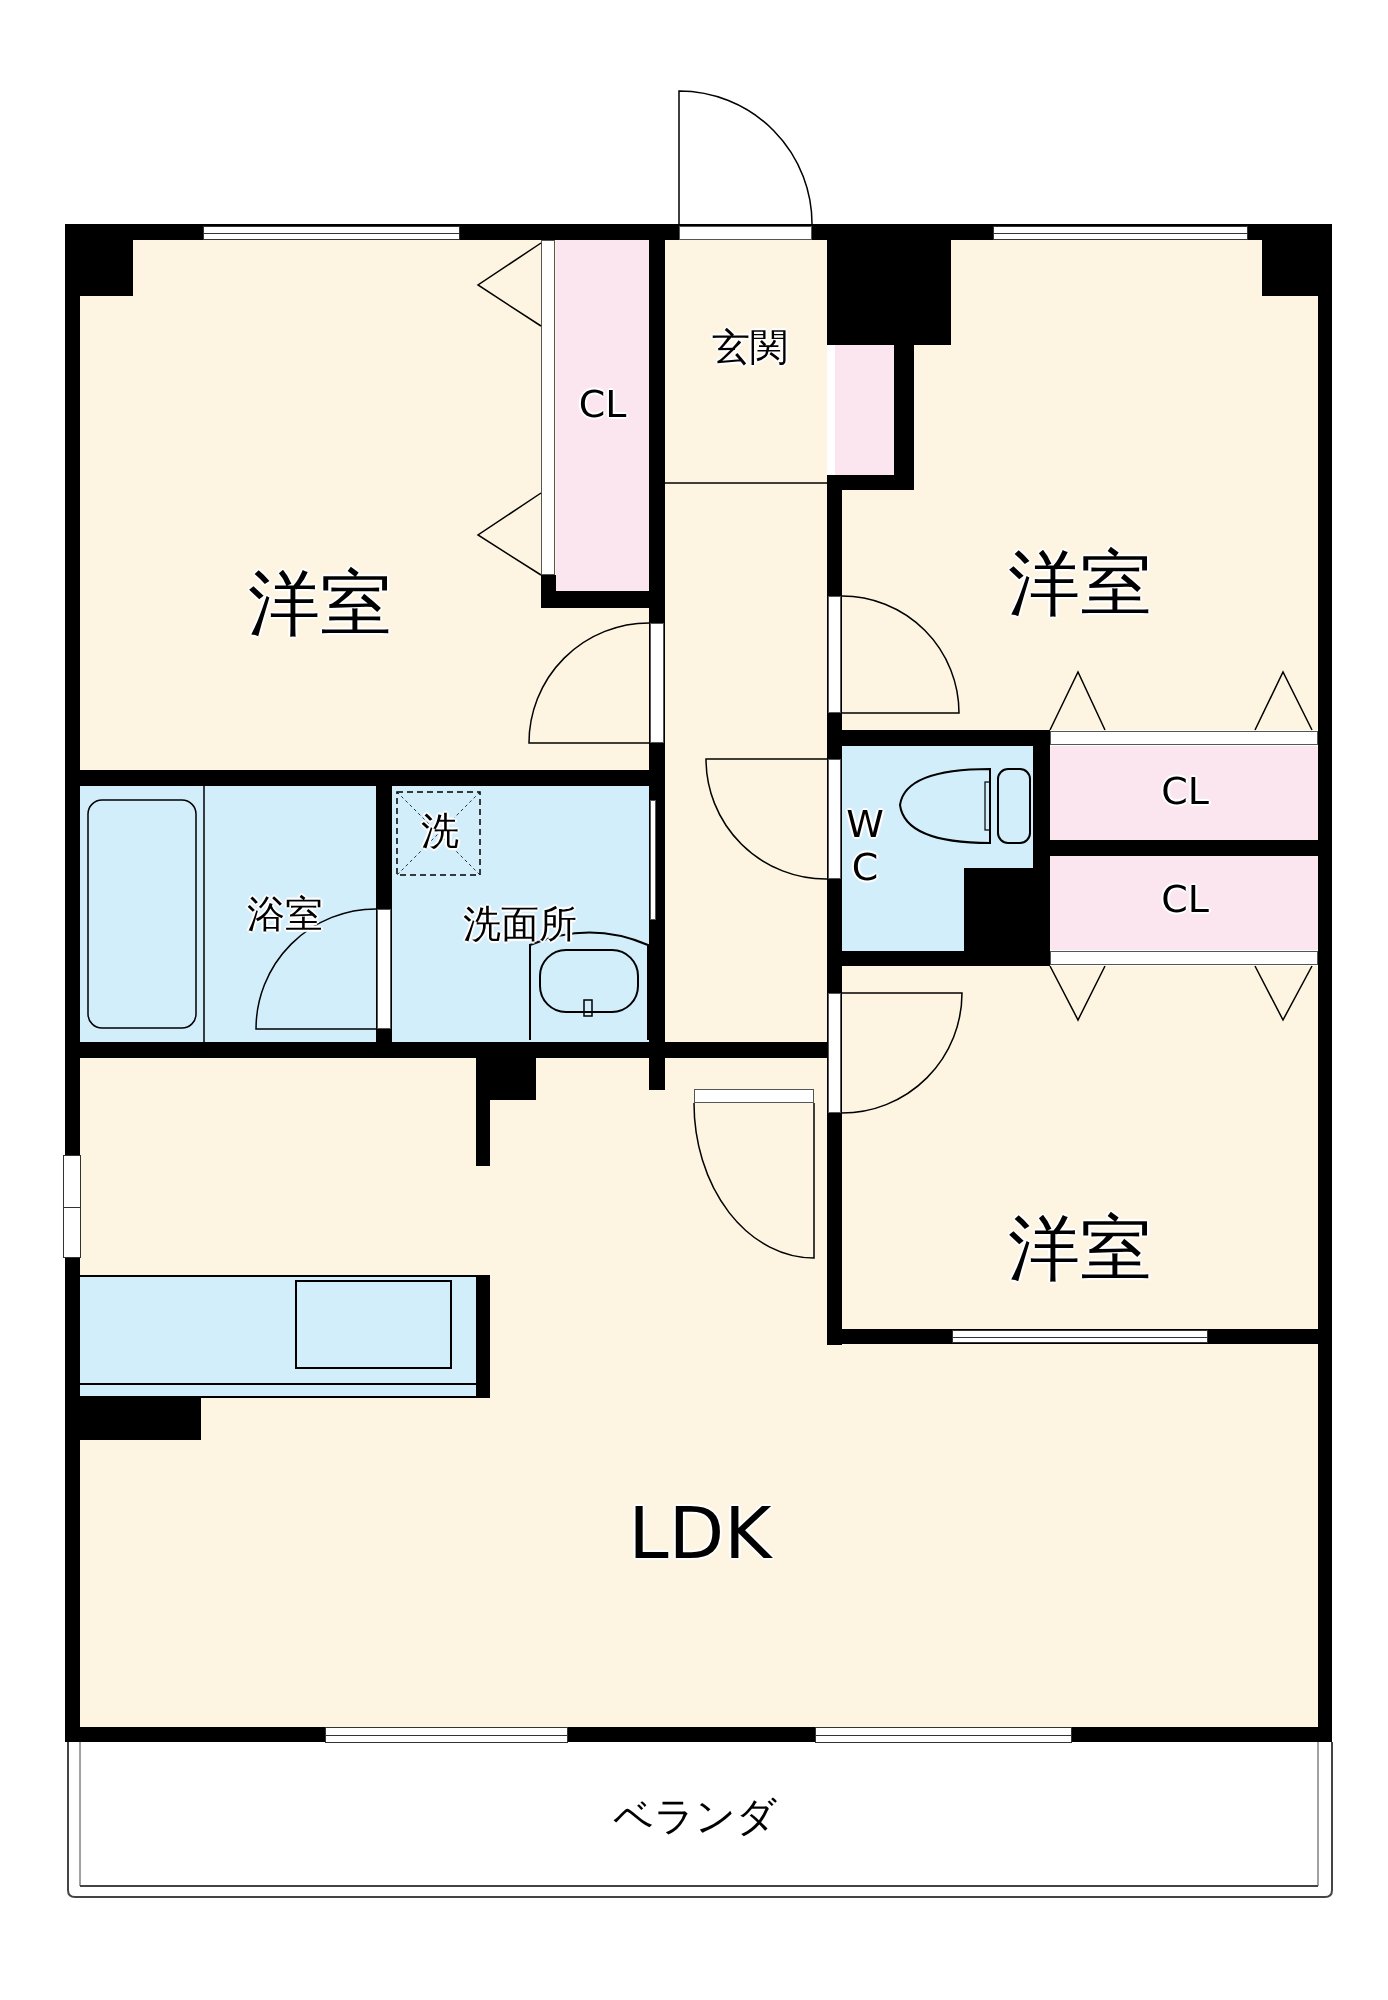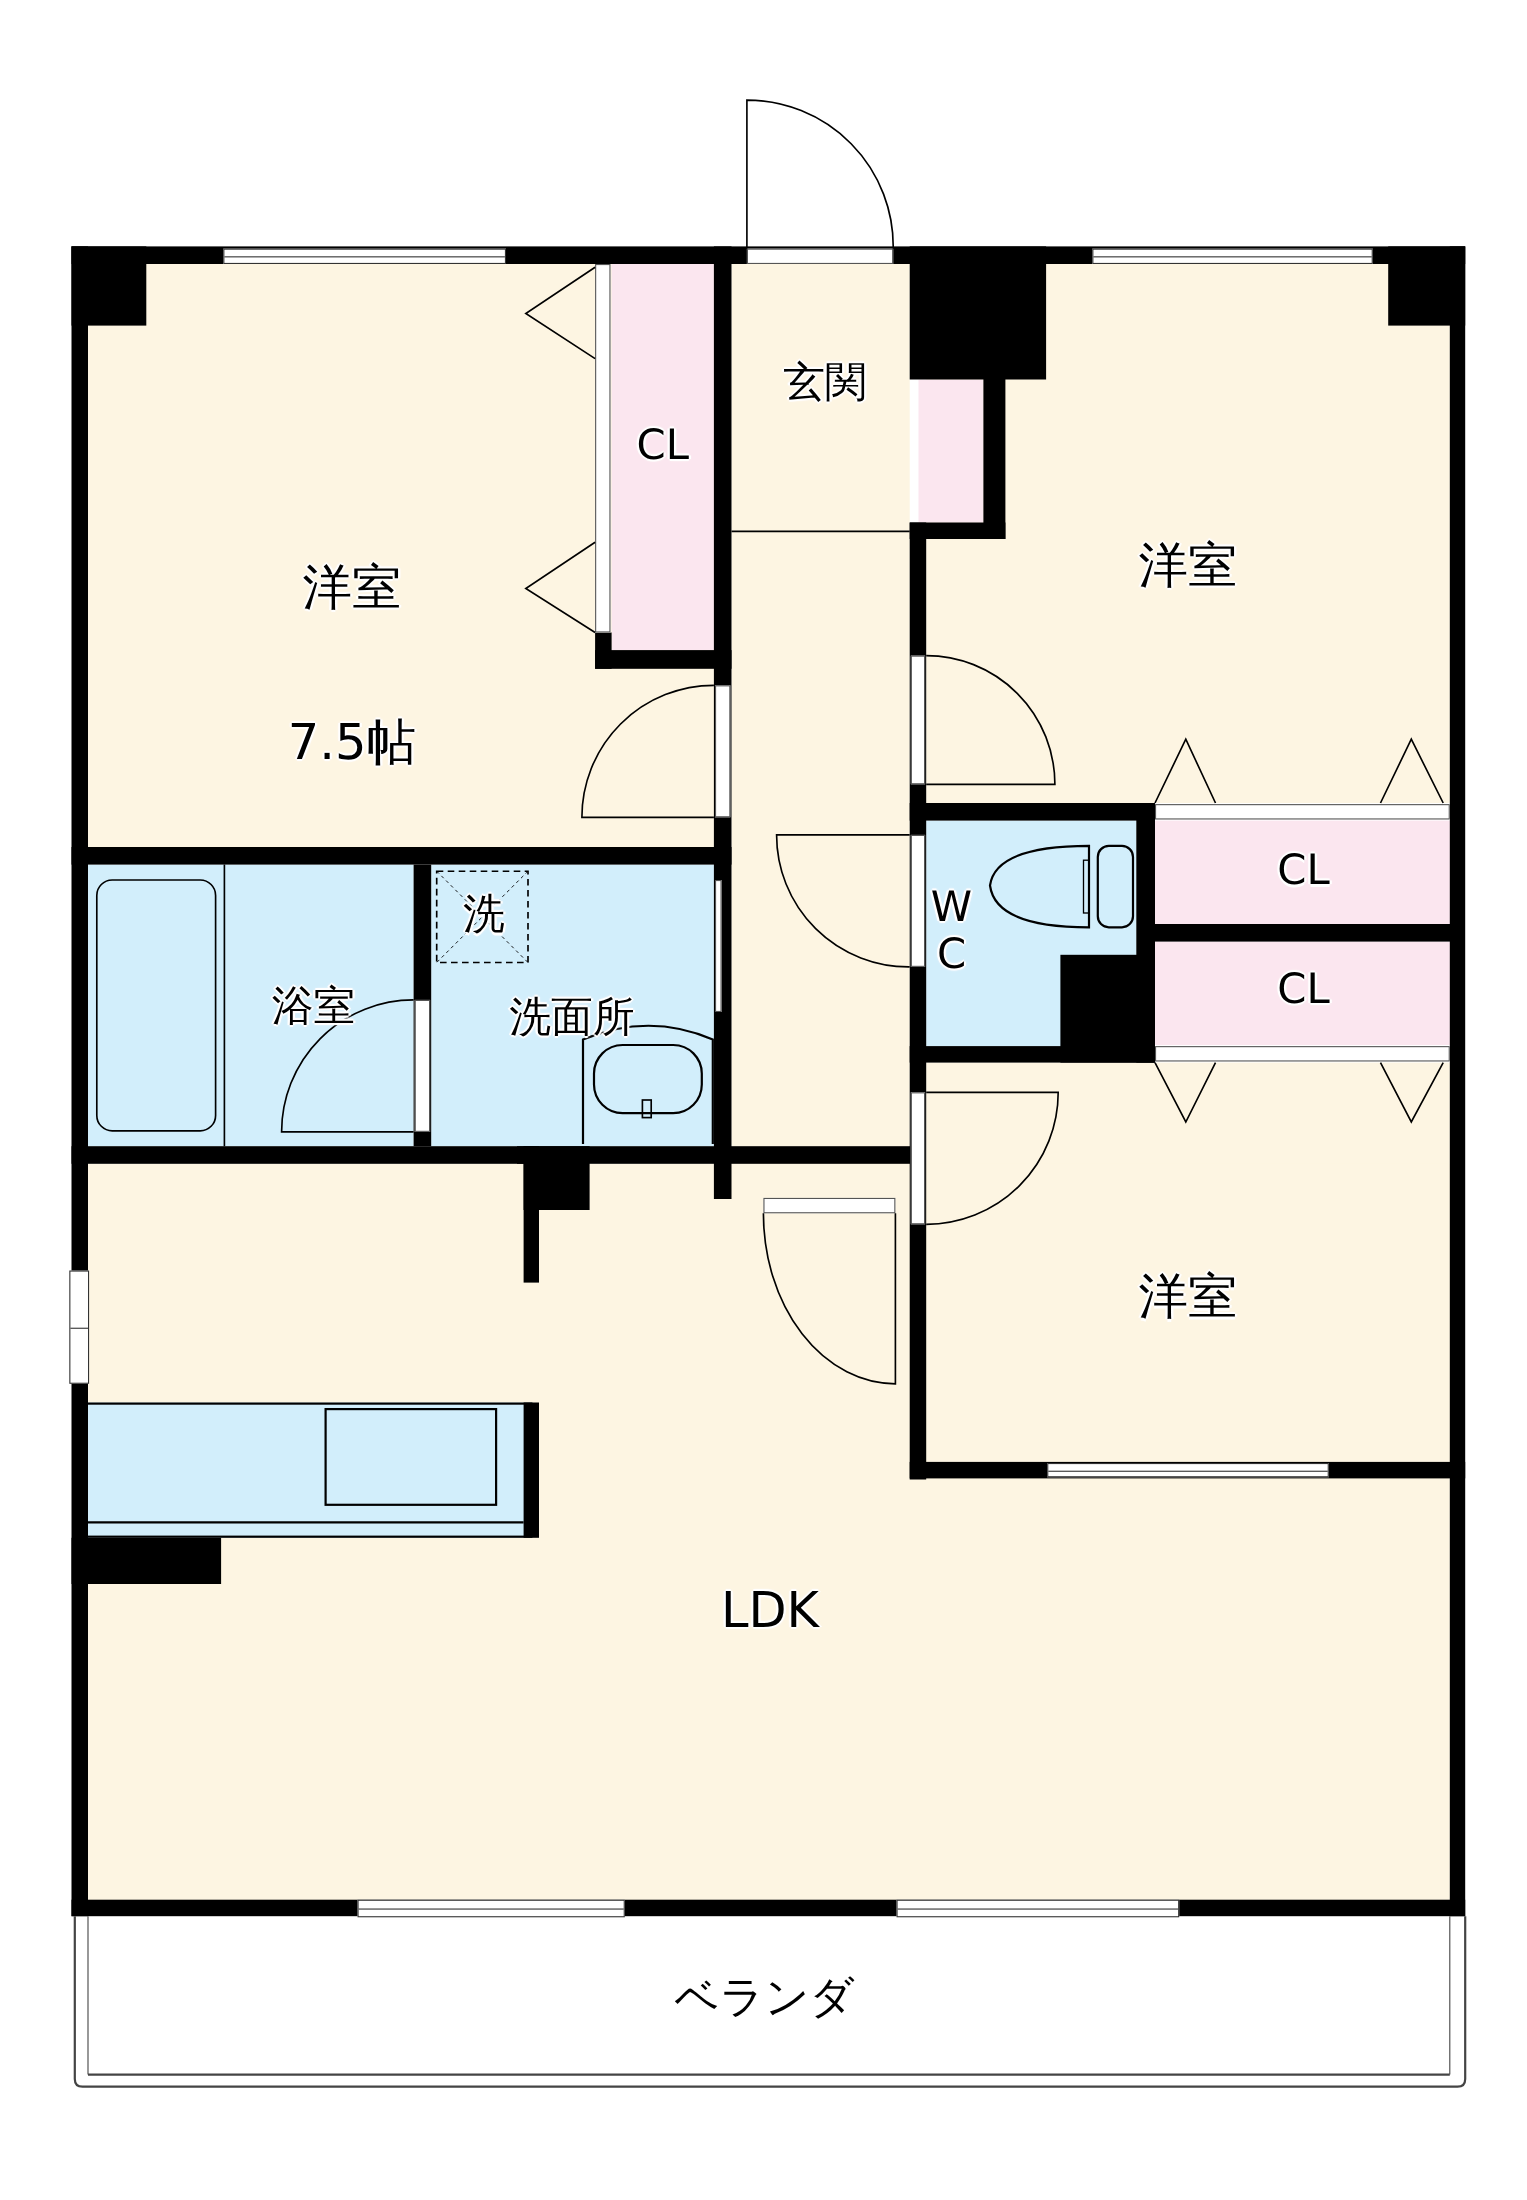--- a/index.html
+++ b/index.html
@@ -6,21 +6,21 @@
   body{width:1388px;height:2000px;position:relative;overflow:hidden;font-family:"DejaVu Sans","Liberation Sans",sans-serif;}
   .wall{position:absolute;background:#000;}
   .floor{position:absolute;background:#fdf5e2;}
   .wet{position:absolute;background:#d2eefb;}
   .closet{position:absolute;background:#fbe6ef;}
   .win{position:absolute;background:#fff;border:1.5px solid #333;box-sizing:border-box;}
   .win::after{content:"";position:absolute;left:0;right:0;top:50%;border-top:1.5px solid #333;}
   .door-strip{position:absolute;background:#fff;border:1px solid #555;box-sizing:border-box;}
   .lbl{position:absolute;color:#000;text-align:center;line-height:1.05;white-space:pre;
        text-shadow:0 0 3px #fff,0 0 3px #fff,0 0 4px #fff,2px 0 0 #fff,-2px 0 0 #fff,0 2px 0 #fff,0 -2px 0 #fff;}
-  .big{font-size:45px;}
+  .big{font-size:72px;}
   .mid{font-size:40px;}
   .small{font-size:38px;text-align:center;}
   svg{position:absolute;left:0;top:0;overflow:visible;}
 </style>
 </head>
 <body>
 
 <div class="floor" style="left:80px;top:240px;width:570px;height:530px;"></div>
 <div class="floor" style="left:665px;top:240px;width:162px;height:850px;"></div>
 <div class="floor" style="left:842px;top:240px;width:476px;height:490px;"></div>
@@ -132,21 +132,20 @@
 
     <path d="M68 1742 L68 1890 Q68 1897 75 1897 L1325 1897 Q1332 1897 1332 1890 L1332 1742" stroke="#444" stroke-width="2"></path>
     <line x1="80" y1="1886" x2="1318" y2="1886" stroke="#444" stroke-width="2"></line>
     <line x1="80" y1="1742" x2="80" y2="1886" stroke="#444" stroke-width="1"></line>
     <line x1="1318" y1="1742" x2="1318" y2="1886" stroke="#444" stroke-width="1"></line>
   </g>
 </svg>
 
 <div class="lbl big" style="left:220px;top:415px;width:200px;">
   <div>洋室</div>
-  <div>7.5帖</div>
 </div>
 <div class="lbl big" style="left:980px;top:395px;width:200px;">
   <div>洋室</div>
 </div>
 <div class="lbl big" style="left:980px;top:1060px;width:200px;">
   <div>洋室</div>
 </div>
 <div class="lbl big" style="left:570px;top:1345px;width:260px;">
   <div>LDK</div>
 </div>

